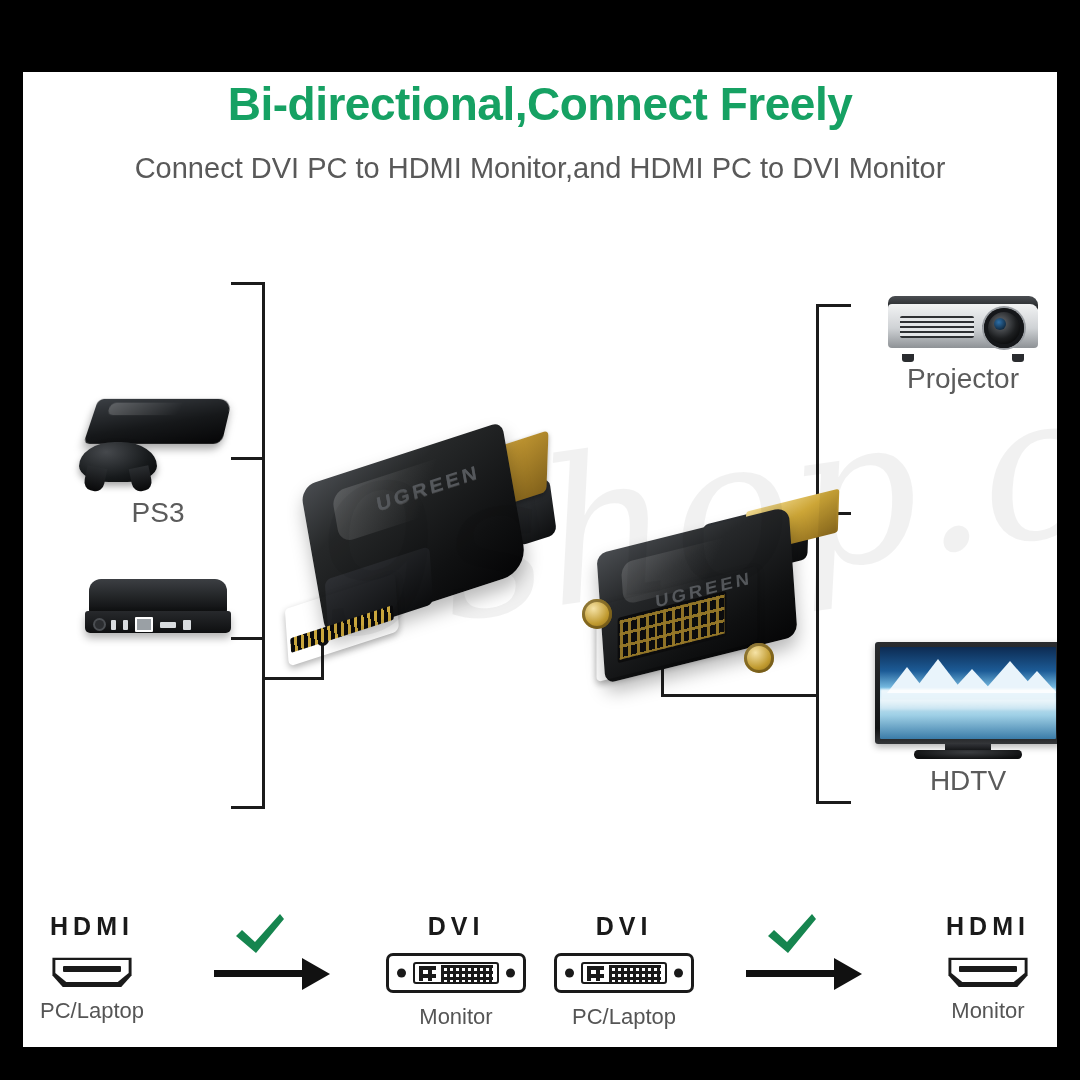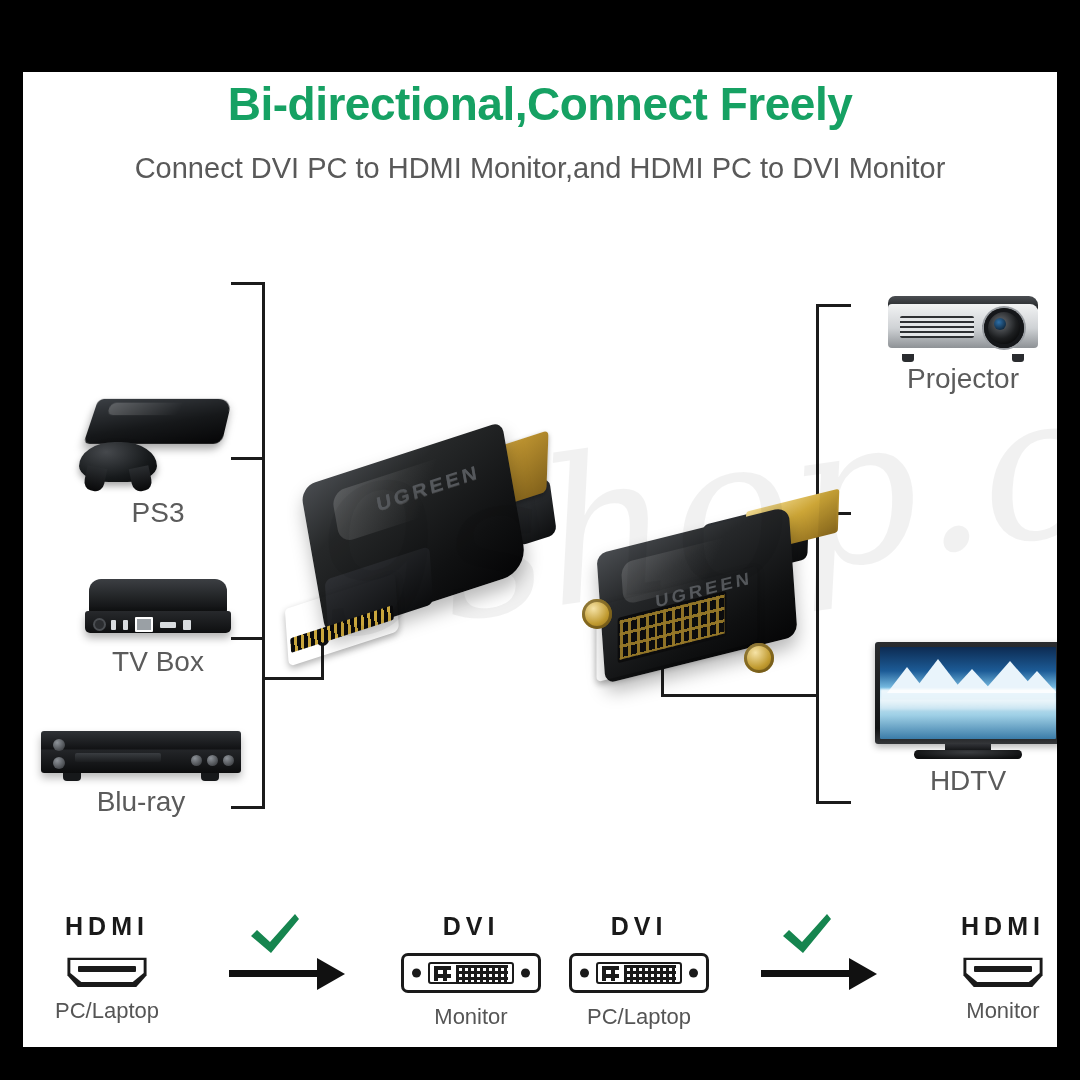--- a/index.html
+++ b/index.html
@@ -374,20 +374,21 @@
     transform: rotate(-8deg);
     pointer-events: none;
     white-space: nowrap;
     user-select: none;
   }
 
   
   #legend {
     position:absolute; left: 0; top: 840px; width: 1034px; height: 130px;
     display:flex;
+    justify-content:center;
   }
   .legend-group { flex: 1; display:flex; align-items:flex-start; justify-content:center; gap: 34px; }
   .legend-node { width: 168px; text-align:center; }
   .legend-node .std {
     font-size: 25px; font-weight: bold; letter-spacing: 5px; color:#1a1a1a;
     margin-bottom: 12px;
   }
   .legend-node .role { font-size: 22px; color:#555; margin-top: 11px; }
   .legend-arrow { width: 128px; position:relative; height: 92px; }
 
@@ -478,37 +479,22 @@
         <div class="front"></div>
         <div class="ports">
           <span class="p rnd"></span>
             <span class="p usb"></span>
             <span class="p usb"></span>
           <span class="p rj"></span>
             <span class="p hdmi"></span>
             <span class="p sq"></span>
         </div>
       </div>
-      <div class="caption">TV Box</div>
     </div>
 
-    <div class="device" style="left:8px; top:655px; width:220px;">
-      <div class="dev-art bluray">
-        <div class="chassis"></div>
-        <div class="strip"></div>
-        <div class="knob" style="left:12px; top:12px; width:12px; height:12px;"></div>
-        <div class="knob" style="left:12px; top:30px; width:12px; height:12px;"></div>
-        <div class="knob" style="left:150px; top:28px; width:11px; height:11px;"></div>
-        <div class="knob" style="left:166px; top:28px; width:11px; height:11px;"></div>
-        <div class="knob" style="left:182px; top:28px; width:11px; height:11px;"></div>
-        <div class="foot" style="left:22px;"></div>
-        <div class="foot" style="left:160px;"></div>
-      </div>
-      <div class="caption">Blu-ray</div>
-    </div>
 
     <div class="device" style="left:840px; top:190px; width:200px;margin-top:34px;">
       <div class="dev-art projector">
         <div class="capTop"></div>
         <div class="body"></div>
         <div class="vents"></div>
         <div class="dot"></div>
         <div class="lens"></div>
         <div class="leg" style="left:14px;"></div>
         <div class="leg" style="right:14px;"></div>

